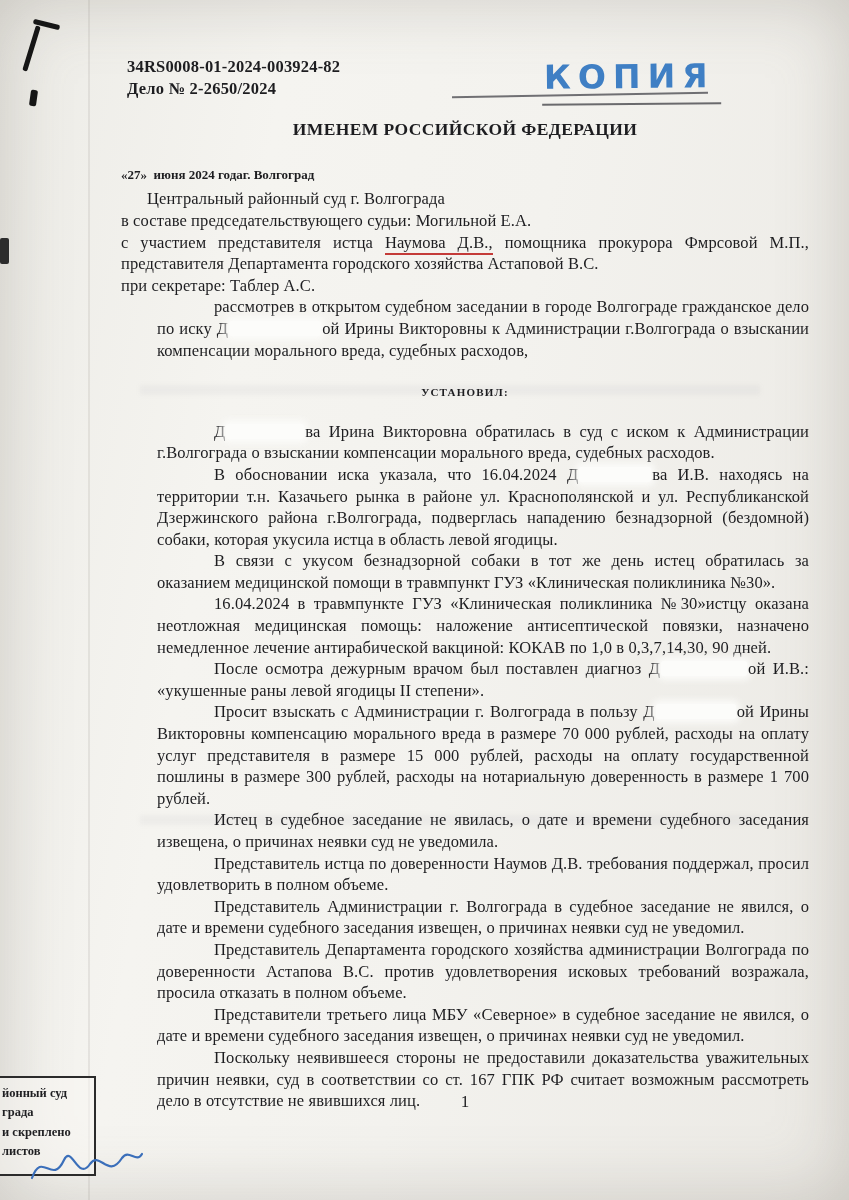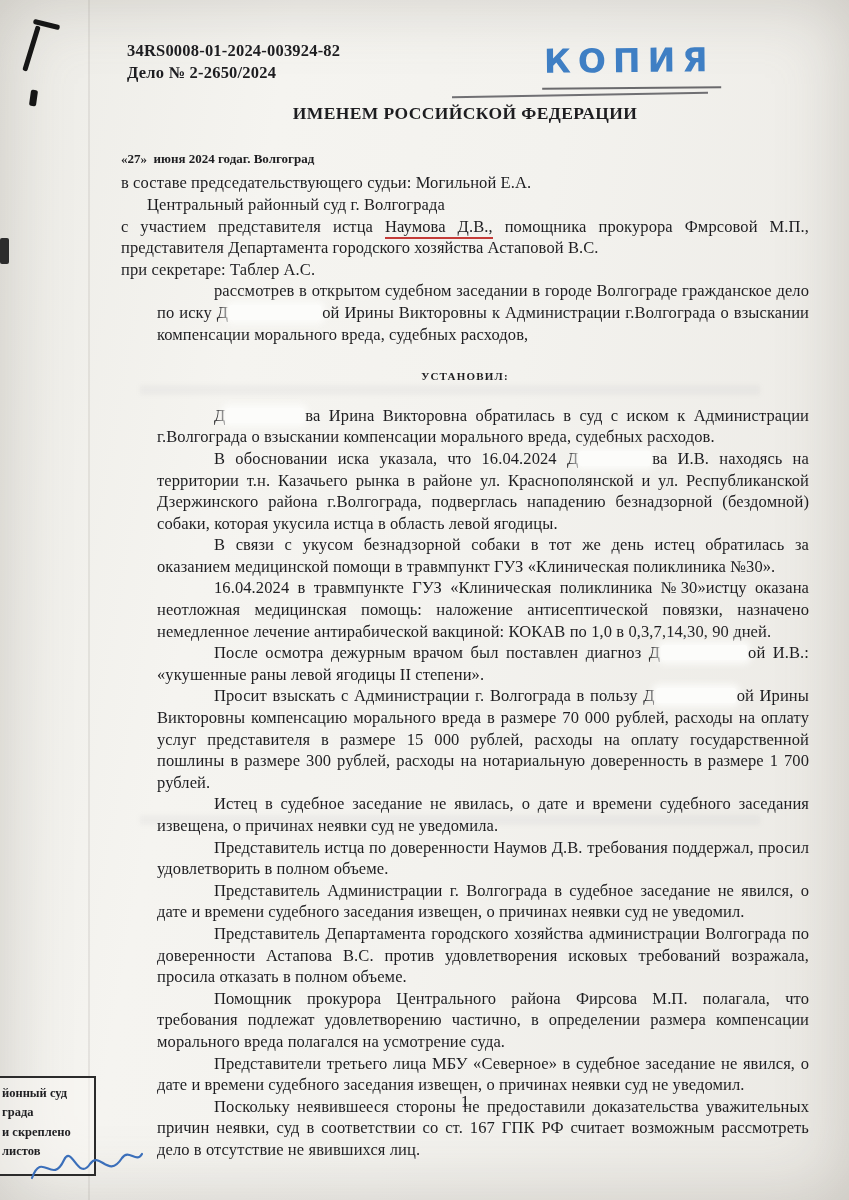--- a/index.html
+++ b/index.html
@@ -9,21 +9,21 @@
   .page {
     position:relative;
     width:849px; height:1200px;
     margin:0 auto;
     overflow:hidden;
     color:#1d1d20;
     background:linear-gradient(100deg,#ecebe6 0%, #f5f4f0 28%, #f3f2ee 55%, #ebe9e4 100%);
     box-shadow: inset 0 0 70px rgba(110,105,95,.28);
   }
 
-  .content { position:absolute; left:121px; top:40px; width:688px; }
+  .content { position:absolute; left:121px; top:56px; width:688px; }
 
   .header-row { display:flex; justify-content:space-between; align-items:flex-start; }
   .case-ids { font-weight:bold; font-size:16.5px; line-height:1.35; letter-spacing:.2px; padding-left:6px; }
   .copy-stamp {
     font-family:"DejaVu Sans", sans-serif;
     font-weight:bold; font-size:33px; line-height:1;
     color: var(--stamp-color, #3f7fc4);
     letter-spacing:7px;
     margin:2px 88px 0 0;
     padding:2px 6px 10px 2px;
@@ -99,37 +99,36 @@
     <div class="title">
       <div>ИМЕНЕМ РОССИЙСКОЙ ФЕДЕРАЦИИ</div>
     </div>
 
     <div class="dateline">
       <span>«27»  июня 2024 года</span>
       <span>г. Волгоград</span>
     </div>
 
     <div class="doc-body">
+        <p class="para indent-sm"><span>Центральный районный суд г. Волгограда</span></p>
         <p class="para"><span>в составе председательствующего судьи: Могильной Е.А.</span></p>
-        <p class="para indent-sm"><span>Центральный районный суд г. Волгограда</span></p>
         <p class="para justify"><span>с участием представителя истца </span><span class="red-underline">Наумова Д.В.,</span><span> помощника прокурора Фмрсовой М.П., представителя Департамента городского хозяйства Астаповой В.С.</span></p>
         <p class="para"><span>при секретаре: Таблер А.С.</span></p>
         <p class="para indent justify"><span>рассмотрев в открытом судебном заседании в городе Волгограде гражданское дело по иску Д</span><span class="redacted" style="width: 92px;"></span><span>ой Ирины Викторовны к Администрации г.Волгограда о взыскании компенсации морального вреда, судебных расходов,</span></p>
         <p class="para heading"><span>УСТАНОВИЛ:</span></p>
         <p class="para indent justify"><span>Д</span><span class="redacted" style="width: 78px;"></span><span>ва Ирина Викторовна обратилась в суд с иском к Администрации г.Волгограда о взыскании компенсации морального вреда, судебных расходов.</span></p>
         <p class="para indent justify"><span>В обосновании иска указала, что 16.04.2024 Д</span><span class="redacted" style="width: 72px;"></span><span>ва И.В. находясь на территории т.н. Казачьего рынка в районе ул. Краснополянской и ул. Республиканской Дзержинского района г.Волгограда, подверглась нападению безнадзорной (бездомной) собаки, которая укусила истца в область левой ягодицы.</span></p>
         <p class="para indent justify"><span>В связи с укусом безнадзорной собаки в тот же день истец обратилась за оказанием медицинской помощи в травмпункт ГУЗ «Клиническая поликлиника №30».</span></p>
         <p class="para indent justify"><span>16.04.2024 в травмпункте ГУЗ «Клиническая поликлиника №30»истцу оказана неотложная медицинская помощь: наложение антисептической повязки, назначено немедленное лечение антирабической вакциной: КОКАВ по 1,0 в 0,3,7,14,30, 90 дней.</span></p>
         <p class="para indent justify"><span>После осмотра дежурным врачом был поставлен диагноз Д</span><span class="redacted" style="width: 86px;"></span><span>ой И.В.: «укушенные раны левой ягодицы II степени».</span></p>
         <p class="para indent justify"><span>Просит взыскать с Администрации г. Волгограда в пользу Д</span><span class="redacted" style="width: 80px;"></span><span>ой Ирины Викторовны компенсацию морального вреда в размере 70 000 рублей, расходы на оплату услуг представителя в размере 15 000 рублей, расходы на оплату государственной пошлины в размере 300 рублей, расходы на нотариальную доверенность в размере 1 700 рублей.</span></p>
         <p class="para indent justify"><span>Истец в судебное заседание не явилась, о дате и времени судебного заседания извещена, о причинах неявки суд не уведомила.</span></p>
         <p class="para indent justify"><span>Представитель истца по доверенности Наумов Д.В. требования поддержал, просил удовлетворить в полном объеме.</span></p>
         <p class="para indent justify"><span>Представитель Администрации г. Волгограда в судебное заседание не явился, о дате и времени судебного заседания извещен, о причинах неявки суд не уведомил.</span></p>
         <p class="para indent justify"><span>Представитель Департамента городского хозяйства администрации Волгограда по доверенности Астапова В.С. против удовлетворения исковых требований возражала, просила отказать в полном объеме.</span></p>
-        <p class="para indent justify"><span>Помощник прокурора Центрального района Фирсова М.П. полагала, что требования подлежат удовлетворению частично, в определении размера компенсации морального вреда полагался на усмотрение суда.</span></p>
         <p class="para indent justify"><span>Представители третьего лица МБУ «Северное» в судебное заседание не явился, о дате и времени судебного заседания извещен, о причинах неявки суд не уведомил.</span></p>
         <p class="para indent justify"><span>Поскольку неявившееся стороны не предоставили доказательства уважительных причин неявки, суд в соответствии со ст. 167 ГПК РФ считает возможным рассмотреть дело в отсутствие не явившихся лиц.</span></p>
       </div>
 
   </div>
 
   <div class="page-number">1</div>
 
   <div class="court-stamp">
     <div>йонный суд</div>

